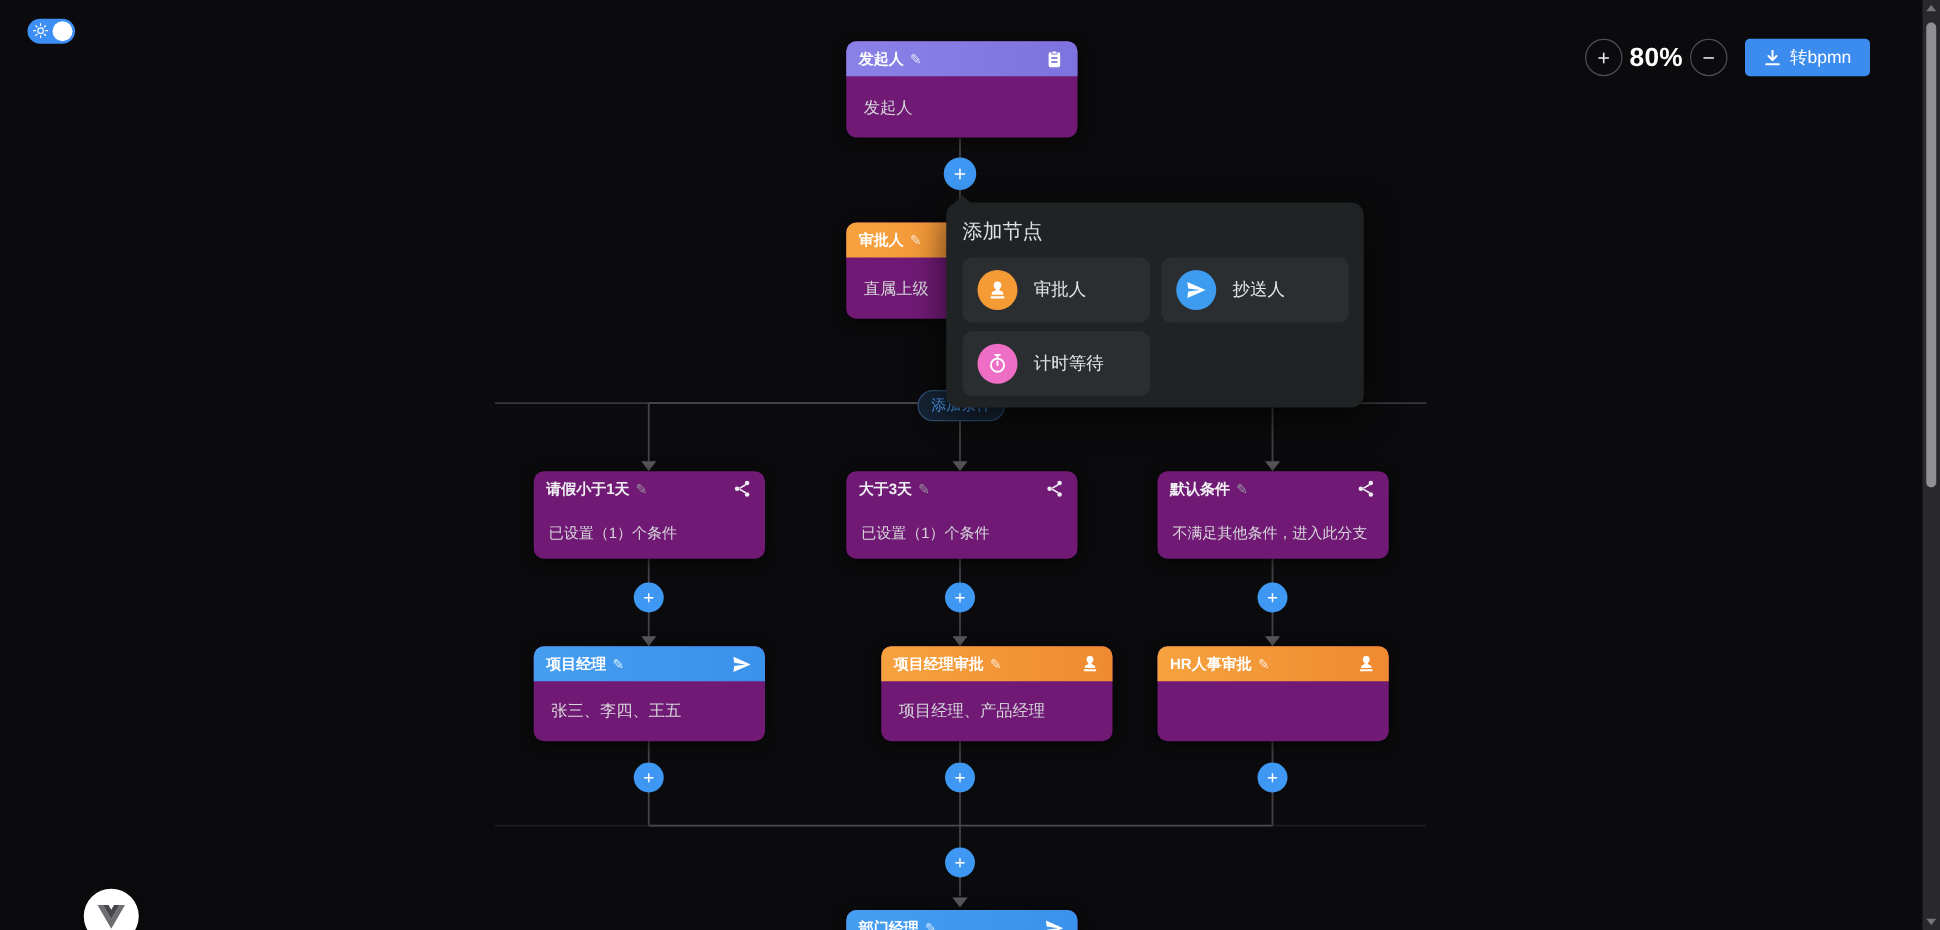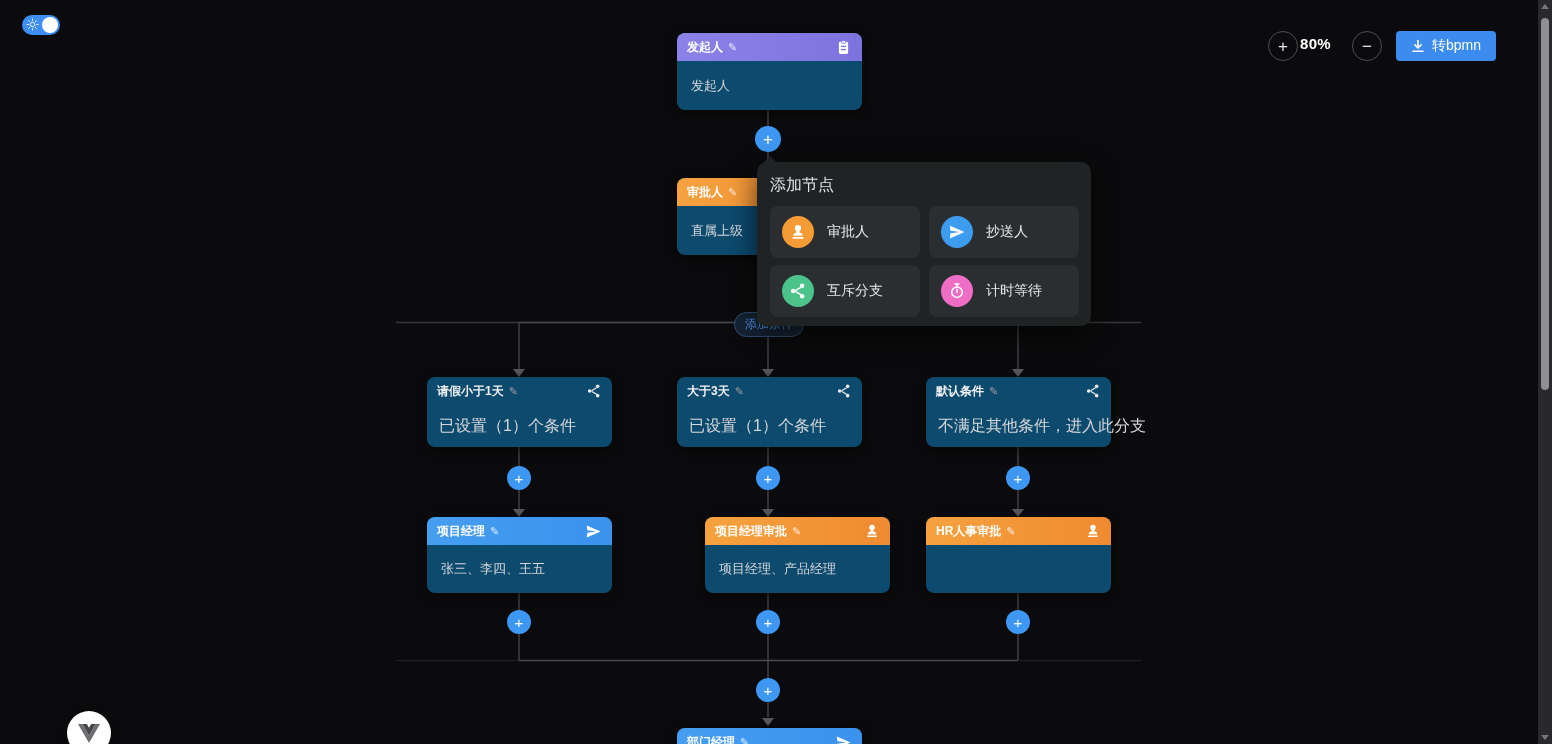--- a/index.html
+++ b/index.html
@@ -15,40 +15,40 @@
   .plus-btn{
     position:absolute;z-index:4;border-radius:50%;
     background:#3e98f3;color:#fff;display:flex;align-items:center;justify-content:center;
     font-size:15px;font-weight:400;cursor:pointer;line-height:1;
   }
   .plus-lg{width:26px;height:26px;font-size:17px;}
   .plus-sm{width:24px;height:24px;}
   
   .node{
     position:absolute;width:185px;z-index:3;border-radius:8px;
-    background:#0c4a6e;box-shadow:0 2px 12px rgba(0,0,0,.6);
+    background:#701a75;box-shadow:0 2px 12px rgba(0,0,0,.6);
   }
   .node-header{
     height:28px;border-radius:8px 8px 0 0;display:flex;align-items:center;
     padding:0 10px;gap:5px;
   }
   .node-title{font-size:12px;font-weight:700;color:#fff;white-space:nowrap;}
   .pencil{font-size:11px;color:rgba(255,255,255,.8);}
   .header-right{margin-left:auto;display:flex;align-items:center;}
   .node-body{
     height:calc(100% - 28px);display:flex;align-items:center;
     padding:0 14px;font-size:13px;color:#d7d7da;white-space:nowrap;
   }
   .hdr-purple{background:linear-gradient(90deg,#8b82e8,#7d73de);}
   .hdr-orange{background:linear-gradient(90deg,#f6a23f,#ef8a30);}
   .hdr-blue{background:linear-gradient(90deg,#459ef0,#3a92ec);}
   .hdr-plain{background:transparent;}
   .hdr-plain .node-title{color:#f0f0f2;}
   .hdr-plain .pencil{color:#9a9a9e;}
-  .cond-body{font-size:16px;padding:0 12px;}
+  .cond-body{font-size:12px;padding:0 12px;}
   
   .cond-pill{
     position:absolute;left:734px;top:312px;width:70px;height:25px;z-index:2;
     background:#152334;border:1px solid #2e4e70;border-radius:13px;
     display:flex;align-items:center;justify-content:center;
     font-size:12px;color:#4d9bf2;box-sizing:border-box;cursor:pointer;white-space:nowrap;
   }
   
   .popup{
     position:absolute;left:757px;top:162px;width:334px;height:164px;z-index:30;
@@ -86,22 +86,22 @@
   
   .zoom-circle{
     position:absolute;top:31px;width:30px;height:30px;border-radius:50%;z-index:40;
     border:1px solid #4e4e52;box-sizing:border-box;background:transparent;
     display:flex;align-items:center;justify-content:center;
     color:#e9e9ec;font-size:17px;font-weight:300;cursor:pointer;line-height:1;
   }
   .zoom-in{left:1268px;}
   .zoom-out{left:1352px;}
   .zoom-label{
-    position:absolute;left:1300px;top:35px;width:50px;z-index:40;
-    color:#fff;font-size:15px;font-weight:600;letter-spacing:.3px;
+    position:absolute;left:1300px;top:35px;width:50px;z-index:40;text-align:center;
+    color:#fff;font-size:21px;font-weight:600;letter-spacing:.3px;
   }
   .bpmn-btn{
     position:absolute;left:1396px;top:31px;width:100px;height:30px;z-index:40;
     background:#3c8cf0;border-radius:4px;display:flex;align-items:center;justify-content:center;
     gap:7px;color:#fff;font-size:14px;cursor:pointer;
   }
   
   .scroll-track{position:absolute;right:0;top:0;width:14px;height:744px;background:#29292c;z-index:50;}
   .scroll-thumb{position:absolute;left:3px;top:18px;width:8px;height:372px;border-radius:4px;background:#8f8f93;}
   .scroll-arrow-up{
@@ -359,31 +359,20 @@
 
     <div class="popup-card">
       <span class="icon-circle ic-blue">
         <svg width="18" height="18" viewBox="0 0 24 24" fill="#fff">
           <path d="M2.5 20.5L22 12 2.5 3.5l.8 6.8L16 12 3.3 13.7z"></path>
         </svg>
       </span>
       <span class="popup-card-label">抄送人</span>
     </div>
 
-    <div class="popup-card">
-      <span class="icon-circle ic-green">
-        <svg width="18" height="18" viewBox="0 0 24 24" fill="#fff">
-          <circle cx="17.5" cy="5" r="2.9"></circle>
-            <circle cx="5.5" cy="12" r="2.9"></circle>
-            <circle cx="17.5" cy="19" r="2.9"></circle>
-          <path d="M7.8 10.6l7.5-4.4 1.1 1.8-7.5 4.4zM7.8 13.4l7.5 4.4 1.1-1.8-7.5-4.4z"></path>
-        </svg>
-      </span>
-      <span class="popup-card-label">互斥分支</span>
-    </div>
 
     <div class="popup-card">
       <span class="icon-circle ic-pink">
         <svg width="18" height="18" viewBox="0 0 24 24" fill="none" stroke="#fff" stroke-width="2" stroke-linecap="round">
           <circle cx="12" cy="13.5" r="7"></circle>
           <path d="M12 13.5V9.5"></path>
           <path d="M9.5 2.5h5"></path>
           <path d="M12 2.5v3"></path>
         </svg>
       </span>

